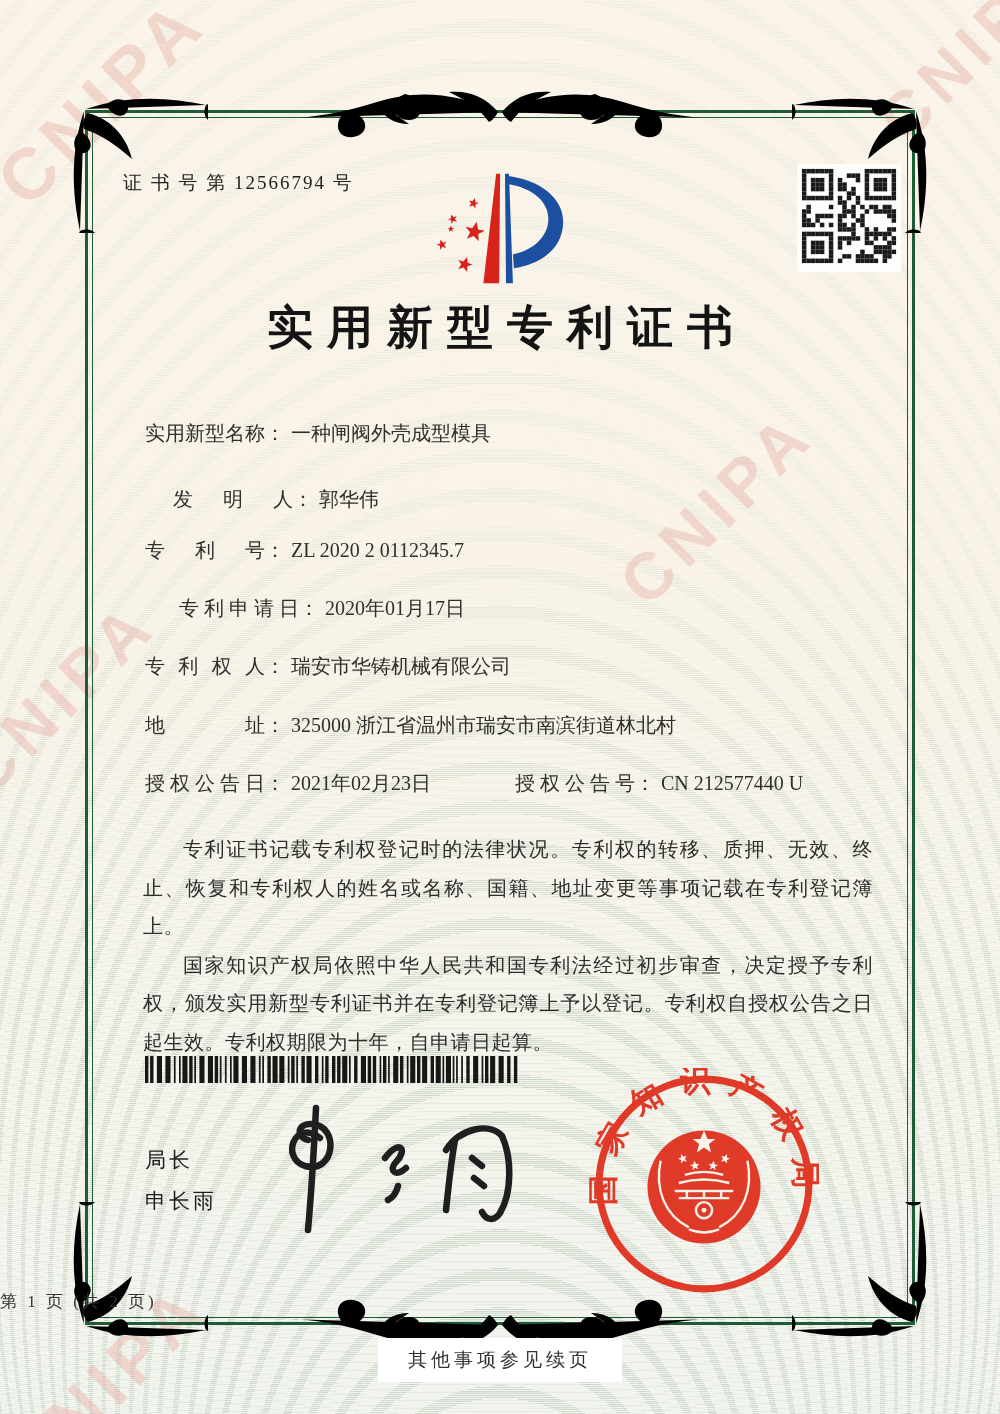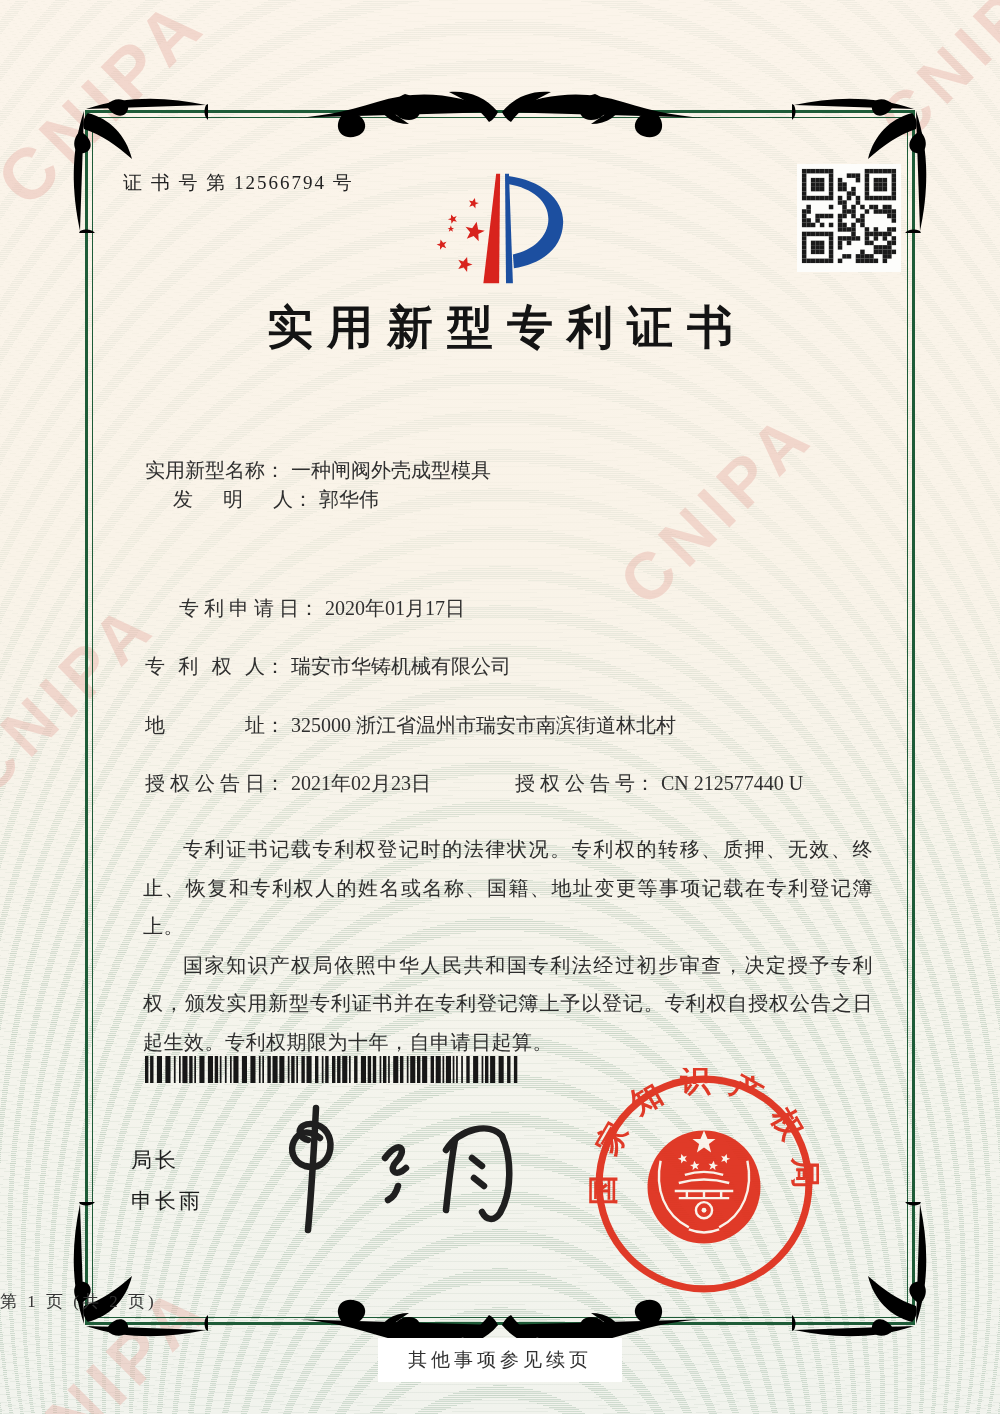--- a/index.html
+++ b/index.html
@@ -38,21 +38,21 @@
     font-size:46px;font-weight:bold;letter-spacing:14px;padding-left:14px;color:#141414;
   }
   .row{position:absolute;left:145px;font-size:20px;color:#2f2f2f;z-index:4;white-space:nowrap;}
   .flabel{display:inline-block;width:120px;text-align:justify;text-align-last:justify;}
   .fsep{display:inline-block;}
   .fval{margin-left:6px;}
   .grant2{position:absolute;left:370px;top:0;white-space:nowrap;}
   .paras{position:absolute;left:143px;top:830px;width:730px;z-index:4;}
   .paras p{margin:0;font-size:20px;line-height:38.5px;text-indent:2em;text-align:justify;color:#2d2d2d;letter-spacing:.5px;}
   .barcode{position:absolute;left:145px;top:1056px;z-index:4;}
-  .signer{position:absolute;left:131px;font-size:21px;color:#1d1d1d;z-index:5;letter-spacing:3px;}
+  .signer{position:absolute;left:145px;font-size:21px;color:#1d1d1d;z-index:5;letter-spacing:3px;}
   .signature{position:absolute;left:250px;top:1098px;z-index:5;}
   .signature path{stroke:#1f1f1f;stroke-width:6.5;fill:none;stroke-linecap:round;stroke-linejoin:round;}
   .seal{position:absolute;left:588px;top:1068px;z-index:4;opacity:.93;}
   .seal .sred{fill:var(--seal-red,#df2d1a);}
   .seal .sstroke{stroke:var(--seal-red,#df2d1a);fill:none;}
   .seal .wstroke{stroke:#fbf3ea;fill:none;}
   .seal .wfill{fill:#fbf3ea;}
   .seal-date{position:absolute;left:626px;top:1227px;font-size:21px;letter-spacing:3px;color:#111;z-index:6;}
   .page-ind{position:absolute;left:0;right:0;top:1290px;font-size:17px;letter-spacing:3px;color:#333;z-index:4;}
   .cont-note{position:absolute;left:0;right:0;top:1338px;text-align:center;z-index:4;}
@@ -356,25 +356,28 @@
         <rect x="58.199999999999996" y="95" width="4.6" height="4.6" fill="#1a1a1a"></rect>
         <rect x="62.8" y="95" width="4.6" height="4.6" fill="#1a1a1a"></rect>
         <rect x="67.39999999999999" y="95" width="4.6" height="4.6" fill="#1a1a1a"></rect>
         <rect x="72" y="95" width="4.6" height="4.6" fill="#1a1a1a"></rect>
         <rect x="76.6" y="95" width="4.6" height="4.6" fill="#1a1a1a"></rect>
         <rect x="85.8" y="95" width="4.6" height="4.6" fill="#1a1a1a"></rect>
       </svg></div>
 
   <h1 class="title">实用新型专利证书</h1>
 
-  <div class="row" style="top:420px;margin-top:37px;">
+  <div class="row" style="top:420px;">
     <span class="flabel">实用新型名称</span><span class="fsep">：</span><span class="fval">一种闸阀外壳成型模具</span>
   </div>
   <div class="row" style="top:486px;margin-left:28px;">
     <span class="flabel">发明人</span><span class="fsep">：</span><span class="fval">郭华伟</span>
+  </div>
+  <div class="row" style="top:537px;">
+    <span class="flabel">专利号</span><span class="fsep">：</span><span class="fval">ZL 2020 2 0112345.7</span>
   </div>
   <div class="row" style="top:595px;margin-left:34px;">
     <span class="flabel">专利申请日</span><span class="fsep">：</span><span class="fval">2020年01月17日</span>
   </div>
   <div class="row" style="top:653px;">
     <span class="flabel">专利权人</span><span class="fsep">：</span><span class="fval">瑞安市华铸机械有限公司</span>
   </div>
   <div class="row" style="top:712px;">
     <span class="flabel">地址</span><span class="fsep">：</span><span class="fval">325000 浙江省温州市瑞安市南滨街道林北村</span>
   </div>

